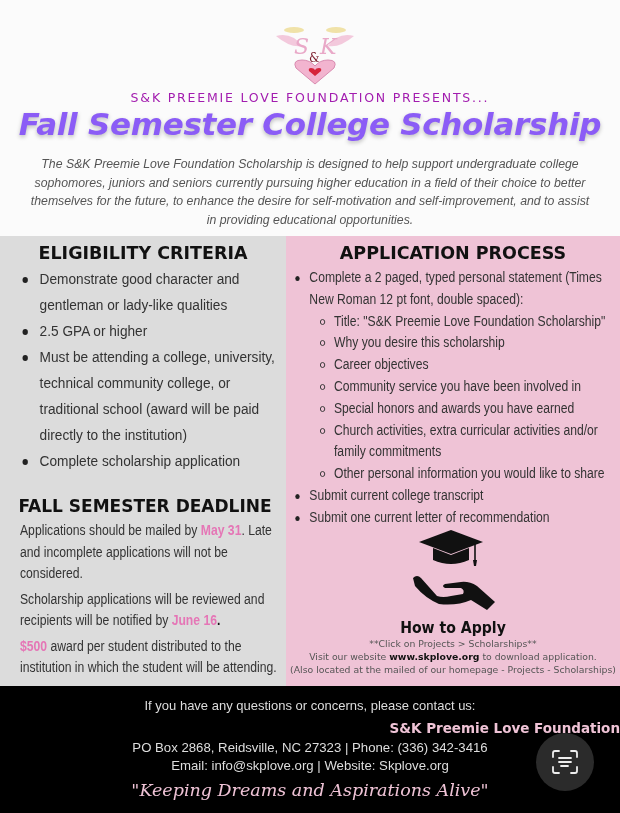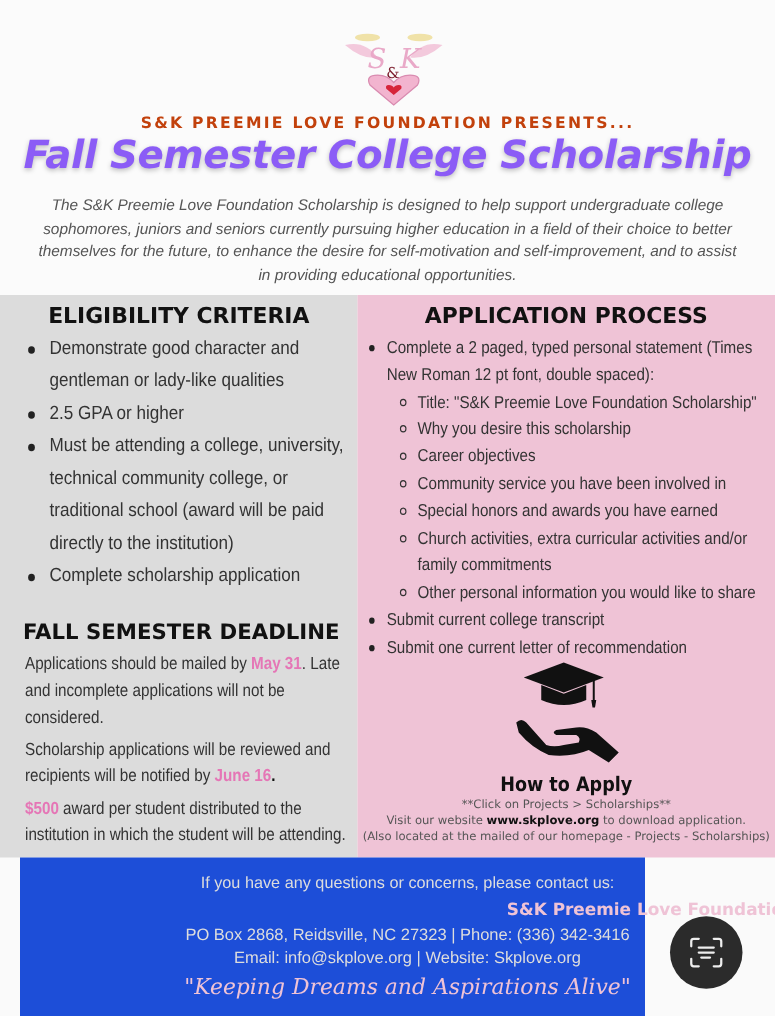--- a/index.html
+++ b/index.html
@@ -1,19 +1,19 @@
 <!DOCTYPE html>
 <html><head>
 <meta charset="utf-8">
 <style>
   html,body{margin:0;padding:0;}
   body{width:620px;height:813px;overflow:hidden;background:#fafafa;font-family:"Liberation Sans",sans-serif;position:relative;}
   .header{position:absolute;left:0;top:0;width:620px;height:236px;background:#fbfbfb;}
   .logo{position:absolute;left:272px;top:24px;width:86px;height:62px;}
-  .presents{position:absolute;left:0;top:90px;width:620px;text-align:center;font-family:"DejaVu Sans",sans-serif;font-weight:bold;font-size:12.5px;letter-spacing:1.8px;color:#c2410c;}
+  .presents{position:absolute;left:0;top:90px;width:620px;text-align:center;font-family:"DejaVu Sans",sans-serif;font-weight:normal;font-size:12.5px;letter-spacing:1.8px;color:#a21caf;}
   .title{position:absolute;left:0;top:106px;width:620px;text-align:center;font-family:"DejaVu Sans",sans-serif;font-weight:bold;font-style:italic;font-size:31px;color:#8b5cf6;letter-spacing:-0.3px;text-shadow:0 2px 4px rgba(0,0,0,0.25);}
   .intro{position:absolute;left:30px;top:155px;width:560px;text-align:center;font-family:"Liberation Sans",sans-serif;font-style:italic;font-size:12.3px;line-height:18.5px;color:#555;}
   .left{position:absolute;left:0;top:236px;width:286px;height:450px;background:#dcdcdc;}
   .right{position:absolute;left:286px;top:236px;width:334px;height:450px;background:#efc3d6;}
   .h2{font-family:"DejaVu Sans",sans-serif;font-weight:bold;color:#111;text-align:center;}
   .elig-h{position:absolute;left:0;top:7px;width:286px;font-size:17.5px;}
   .elig-list{position:absolute;left:18px;top:30px;width:265px;margin:0;padding:0;list-style:none;font-family:"Liberation Sans",sans-serif;font-size:15.2px;line-height:26px;color:#333;transform:scaleX(0.9);transform-origin:left top;width:290px;}
   .elig-list li{position:relative;padding-left:24px;}
   .elig-list li:before{content:"";position:absolute;left:5px;top:11px;width:6px;height:6px;border-radius:50%;background:#222;}
   .dead-h{position:absolute;left:0;top:260px;width:290px;font-size:17px;}
@@ -25,21 +25,21 @@
   .app-list{position:absolute;left:4px;top:31px;width:370px;margin:0;padding:0;list-style:none;font-family:"Liberation Sans",sans-serif;font-size:13.8px;line-height:21.8px;color:#333;transform:scaleX(0.88);transform-origin:left top;}
   .app-list>li{position:relative;padding-left:22px;}
   .app-list>li:before{content:"";position:absolute;left:6px;top:9px;width:5px;height:5px;border-radius:50%;background:#222;}
   .sub{margin:0;padding:0;list-style:none;}
   .sub li{position:relative;padding-left:28px;}
   .sub li:before{content:"";position:absolute;left:12px;top:8px;width:4px;height:4px;border-radius:50%;border:1px solid #333;}
   .icon-apply{position:absolute;left:117px;top:290px;width:100px;height:88px;}
   .how-h{position:absolute;left:0;top:382px;width:334px;text-align:center;font-family:"DejaVu Sans",sans-serif;font-weight:bold;font-size:16px;color:#111;transform:scaleX(0.88);}
   .how-body{position:absolute;left:0;top:401px;width:334px;text-align:center;font-family:"DejaVu Sans",sans-serif;font-size:9.3px;line-height:13px;color:#555;}
   .how-body b{color:#111;}
-  .footer{position:absolute;left:16px;top:686px;width:500px;height:127px;background:#1d4ed8;}
+  .footer{position:absolute;left:0;top:686px;width:620px;height:127px;background:#000000;}
   .f-q{position:absolute;left:0;top:12px;width:620px;text-align:center;font-family:"Liberation Sans",sans-serif;font-size:13px;color:#ddd;}
   .f-org{position:absolute;left:0;top:34px;width:620px;text-align:right;font-family:"DejaVu Sans",sans-serif;font-weight:bold;font-size:13.5px;color:#efc3d6;}
   .f-addr{position:absolute;left:0;top:54px;width:620px;text-align:center;font-family:"Liberation Sans",sans-serif;font-size:13.2px;color:#ddd;}
   .f-email{position:absolute;left:0;top:72px;width:620px;text-align:center;font-family:"Liberation Sans",sans-serif;font-size:13.2px;color:#ddd;}
   .f-slogan{position:absolute;left:0;top:94px;width:620px;text-align:center;font-family:"DejaVu Serif",serif;font-style:italic;font-size:17.5px;color:#efc3d6;}
   .scan-btn{position:absolute;left:536px;top:733px;width:58px;height:58px;border-radius:50%;background:#2b2b2b;display:flex;align-items:center;justify-content:center;cursor:pointer;}
 </style>
 </head>
 <body>
 

